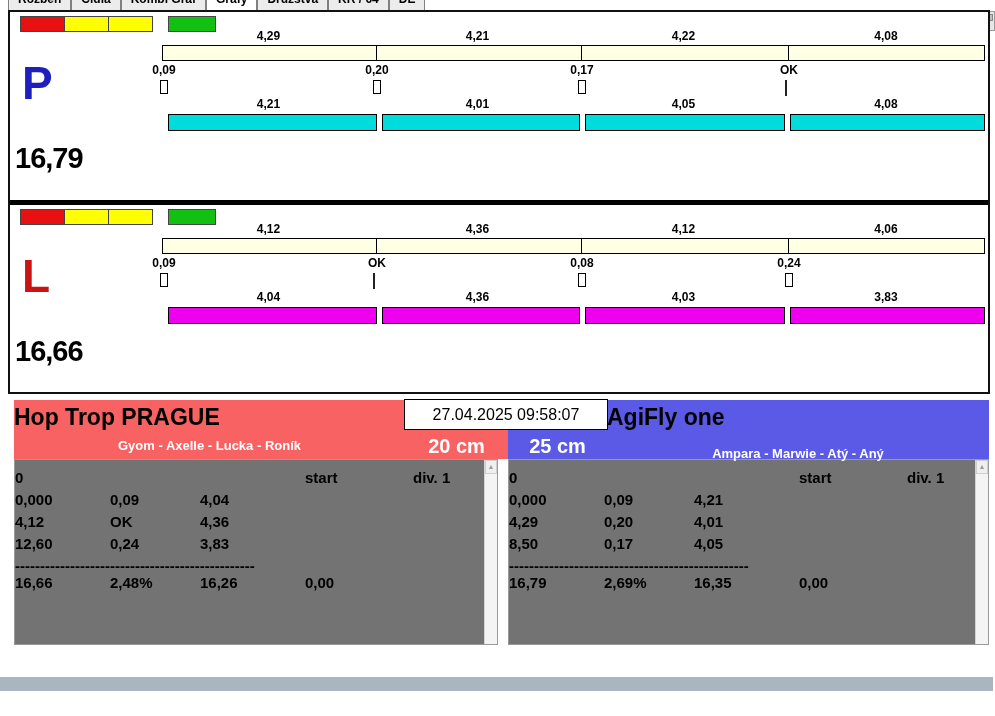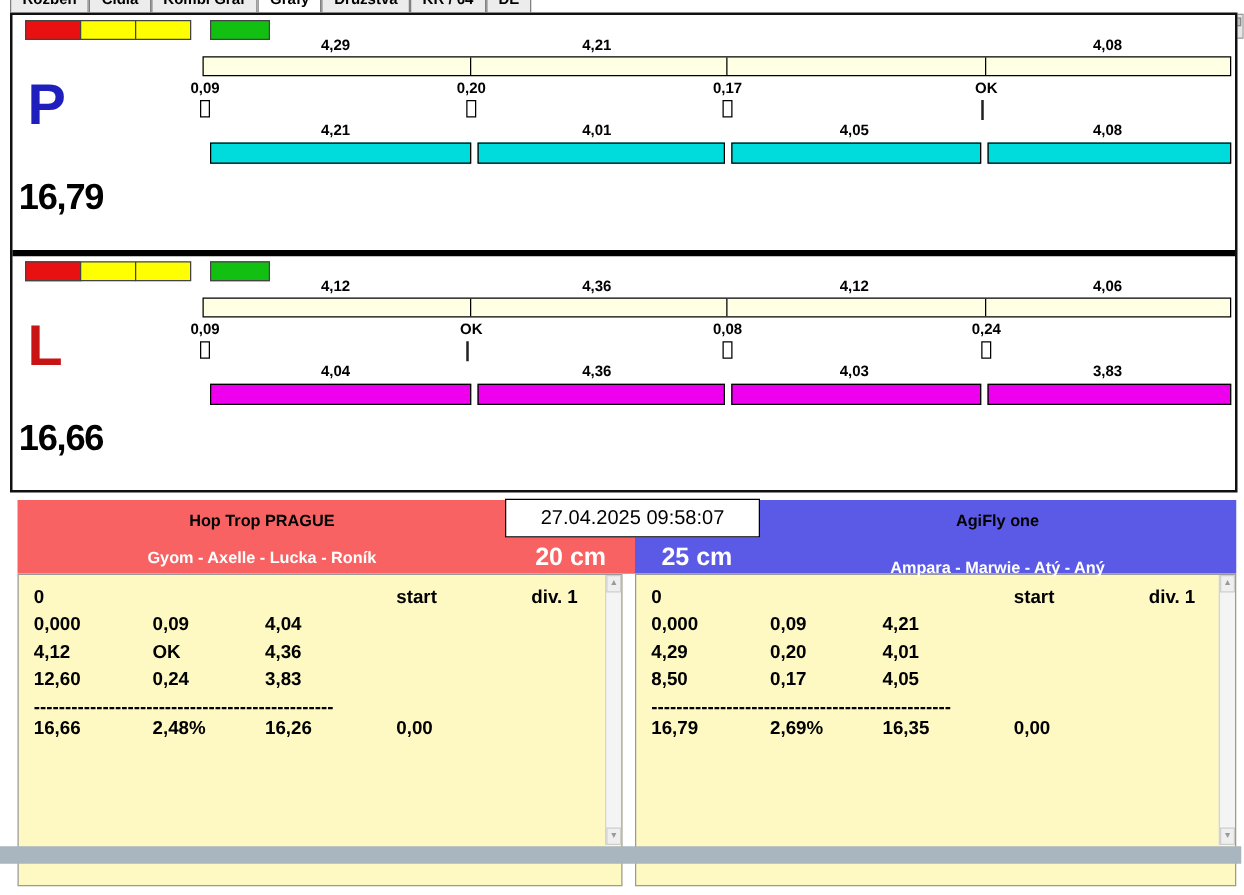--- a/index.html
+++ b/index.html
@@ -57,32 +57,32 @@
 
   .letter{position:absolute;left:12px;top:48px;font-size:46px;font-weight:bold;line-height:1}
   .panel-p .letter{color:#1f1fbe}
   .panel-l .letter{color:#c81414}
   .total{position:absolute;left:5px;top:130px;font-size:29px;font-weight:bold;color:#000;letter-spacing:-1px}
 
   
   .hdr-red{position:absolute;left:14px;top:400px;width:494px;height:59px;background:#f96262}
   .hdr-blue{position:absolute;left:508px;top:400px;width:481px;height:59px;background:#5a5ae6}
   .datebox{position:absolute;left:404px;top:399px;width:204px;height:31px;background:#fff;border:1px solid #000;font-size:16px;font-weight:normal;text-align:center;line-height:29px;color:#000;z-index:3}
-  .team-name{position:absolute;height:26px;line-height:26px;font-size:13px;font-weight:bold;color:#000;text-align:center;z-index:2}
+  .team-name{position:absolute;height:26px;line-height:26px;font-size:23px;font-weight:bold;color:#000;z-index:2}
   .team-name.tl{left:14px;top:404px;width:391px}
   .team-name.tr{left:607px;top:404px;width:382px}
   .members{position:absolute;height:18px;line-height:18px;font-size:13px;font-weight:bold;color:#fff;text-align:center;z-index:2}
   .members.ml{left:14px;top:437px;width:391px}
   .members.mr{left:607px;top:445px;width:382px}
   .height-cat{position:absolute;height:22px;line-height:22px;font-size:20px;font-weight:bold;color:#fff;text-align:center;z-index:2}
   .height-cat.hl{left:405px;top:435px;width:103px}
   .height-cat.hr{left:508px;top:435px;width:99px}
 
   
-  .rtable{position:absolute;top:459px;height:250px;background:#fef9c3;border:1px solid #9a9a9a;padding:9px 0 0 12px;overflow:hidden}
+  .rtable{position:absolute;top:459px;height:186px;background:#737373;border:1px solid #9a9a9a;padding:9px 0 0 0;overflow:hidden}
   #tleft{left:14px;width:484px}
   #tright{left:508px;width:481px}
   .trow{height:22px;white-space:nowrap;font-size:15px;font-weight:bold;color:#000}
   .trow span{display:inline-block;vertical-align:top}
   .c1{width:95px}.c2{width:90px}.c3{width:105px}.c4{width:108px}.c5{width:70px}
   .sep{height:17px;width:300px;overflow:hidden;letter-spacing:0}
   .vscroll{position:absolute;top:0;right:0;width:13px;height:216px;background:#f4f4f4;border-left:1px solid #d4d4d4}
   .varrow{position:absolute;left:0;width:12px;height:14px;background:#efefef;border:1px solid #cfcfcf;color:#9a9a9a;font-size:7px;text-align:center;line-height:12px}
   .vup{top:0}.vdn{bottom:0}
 
@@ -108,20 +108,21 @@
 
   <div class="panel panel-p">
     <div class="blocks">
       <span class="blk b1"></span>
       <span class="blk b2"></span>
       <span class="blk b3"></span>
       <span class="blk b4"></span>
     </div>
     <div class="num toprow seg1">4,29</div>
     <div class="num toprow seg2">4,21</div>
+    <div class="num toprow seg3">4,22</div>
     <div class="num toprow seg4">4,08</div>
     <div class="scalebar">
         <i class="sd1"></i>
         <i class="sd2"></i>
         <i class="sd3"></i>
       </div>
     <div class="gate g1">0,09</div>
     <div class="gate g2">0,20</div>
     <div class="gate g3">0,17</div>
     <div class="gate g4">OK</div>

